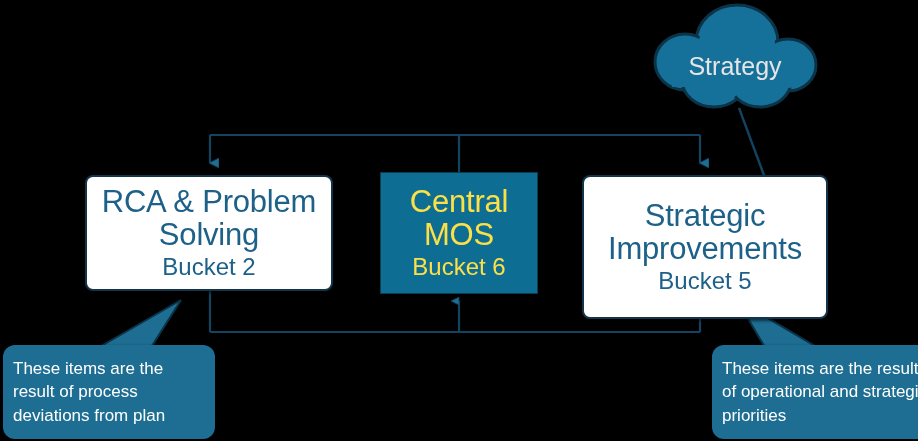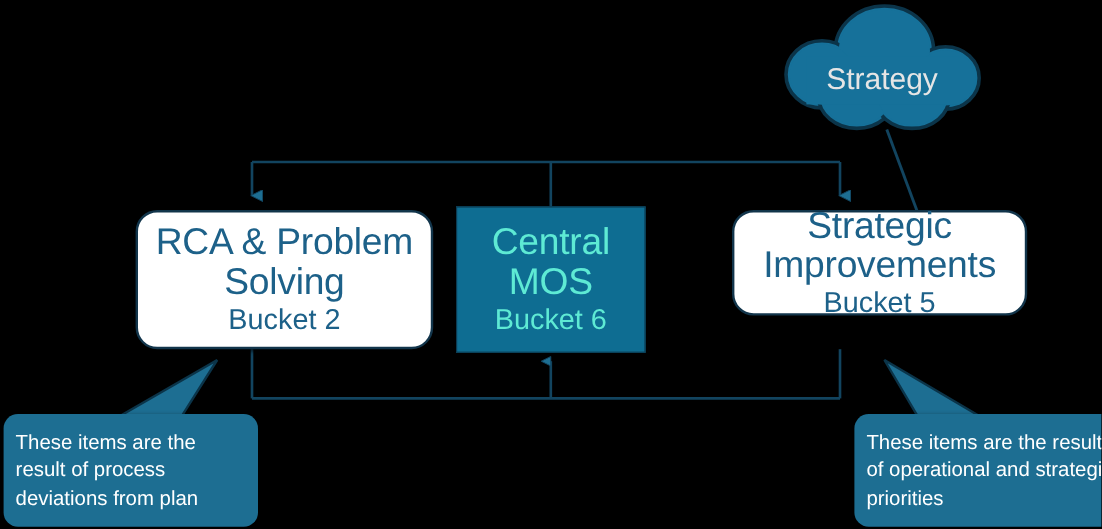--- a/index.html
+++ b/index.html
@@ -45,35 +45,34 @@
   }
   .node .sub {
     display: block;
     font-size: 24px;
     margin-top: 4px;
   }
 
   .node-white {
     background: #ffffff;
     border: 2px solid #12354b;
-    border-radius: 18px;
+    border-radius: 8px;
     color: #1d6189;
     box-shadow: 2px 2px 3px rgba(0,0,0,0.55);
-    margin-left: 28px;
   }
   .node-solid {
     background: #0e6d92;
     border: 1px solid #0b3c54;
-    color: #5eead4;
+    color: #fde047;
     box-shadow: 2px 2px 3px rgba(0,0,0,0.55);
   }
 
   #node-rca      { left: 85px;  top: 175px; width: 248px; height: 116px; }
   #node-central  { left: 380px; top: 172px; width: 158px; height: 122px; }
-  #node-strategic{ left: 582px; top: 175px; width: 246px; height: 88px; }
+  #node-strategic{ left: 582px; top: 175px; width: 246px; height: 144px; }
 
   
   #cloud {
     position: absolute;
     left: 652px;
     top: 2px;
     width: 166px;
     height: 112px;
   }
   #cloud .cloud-label {

